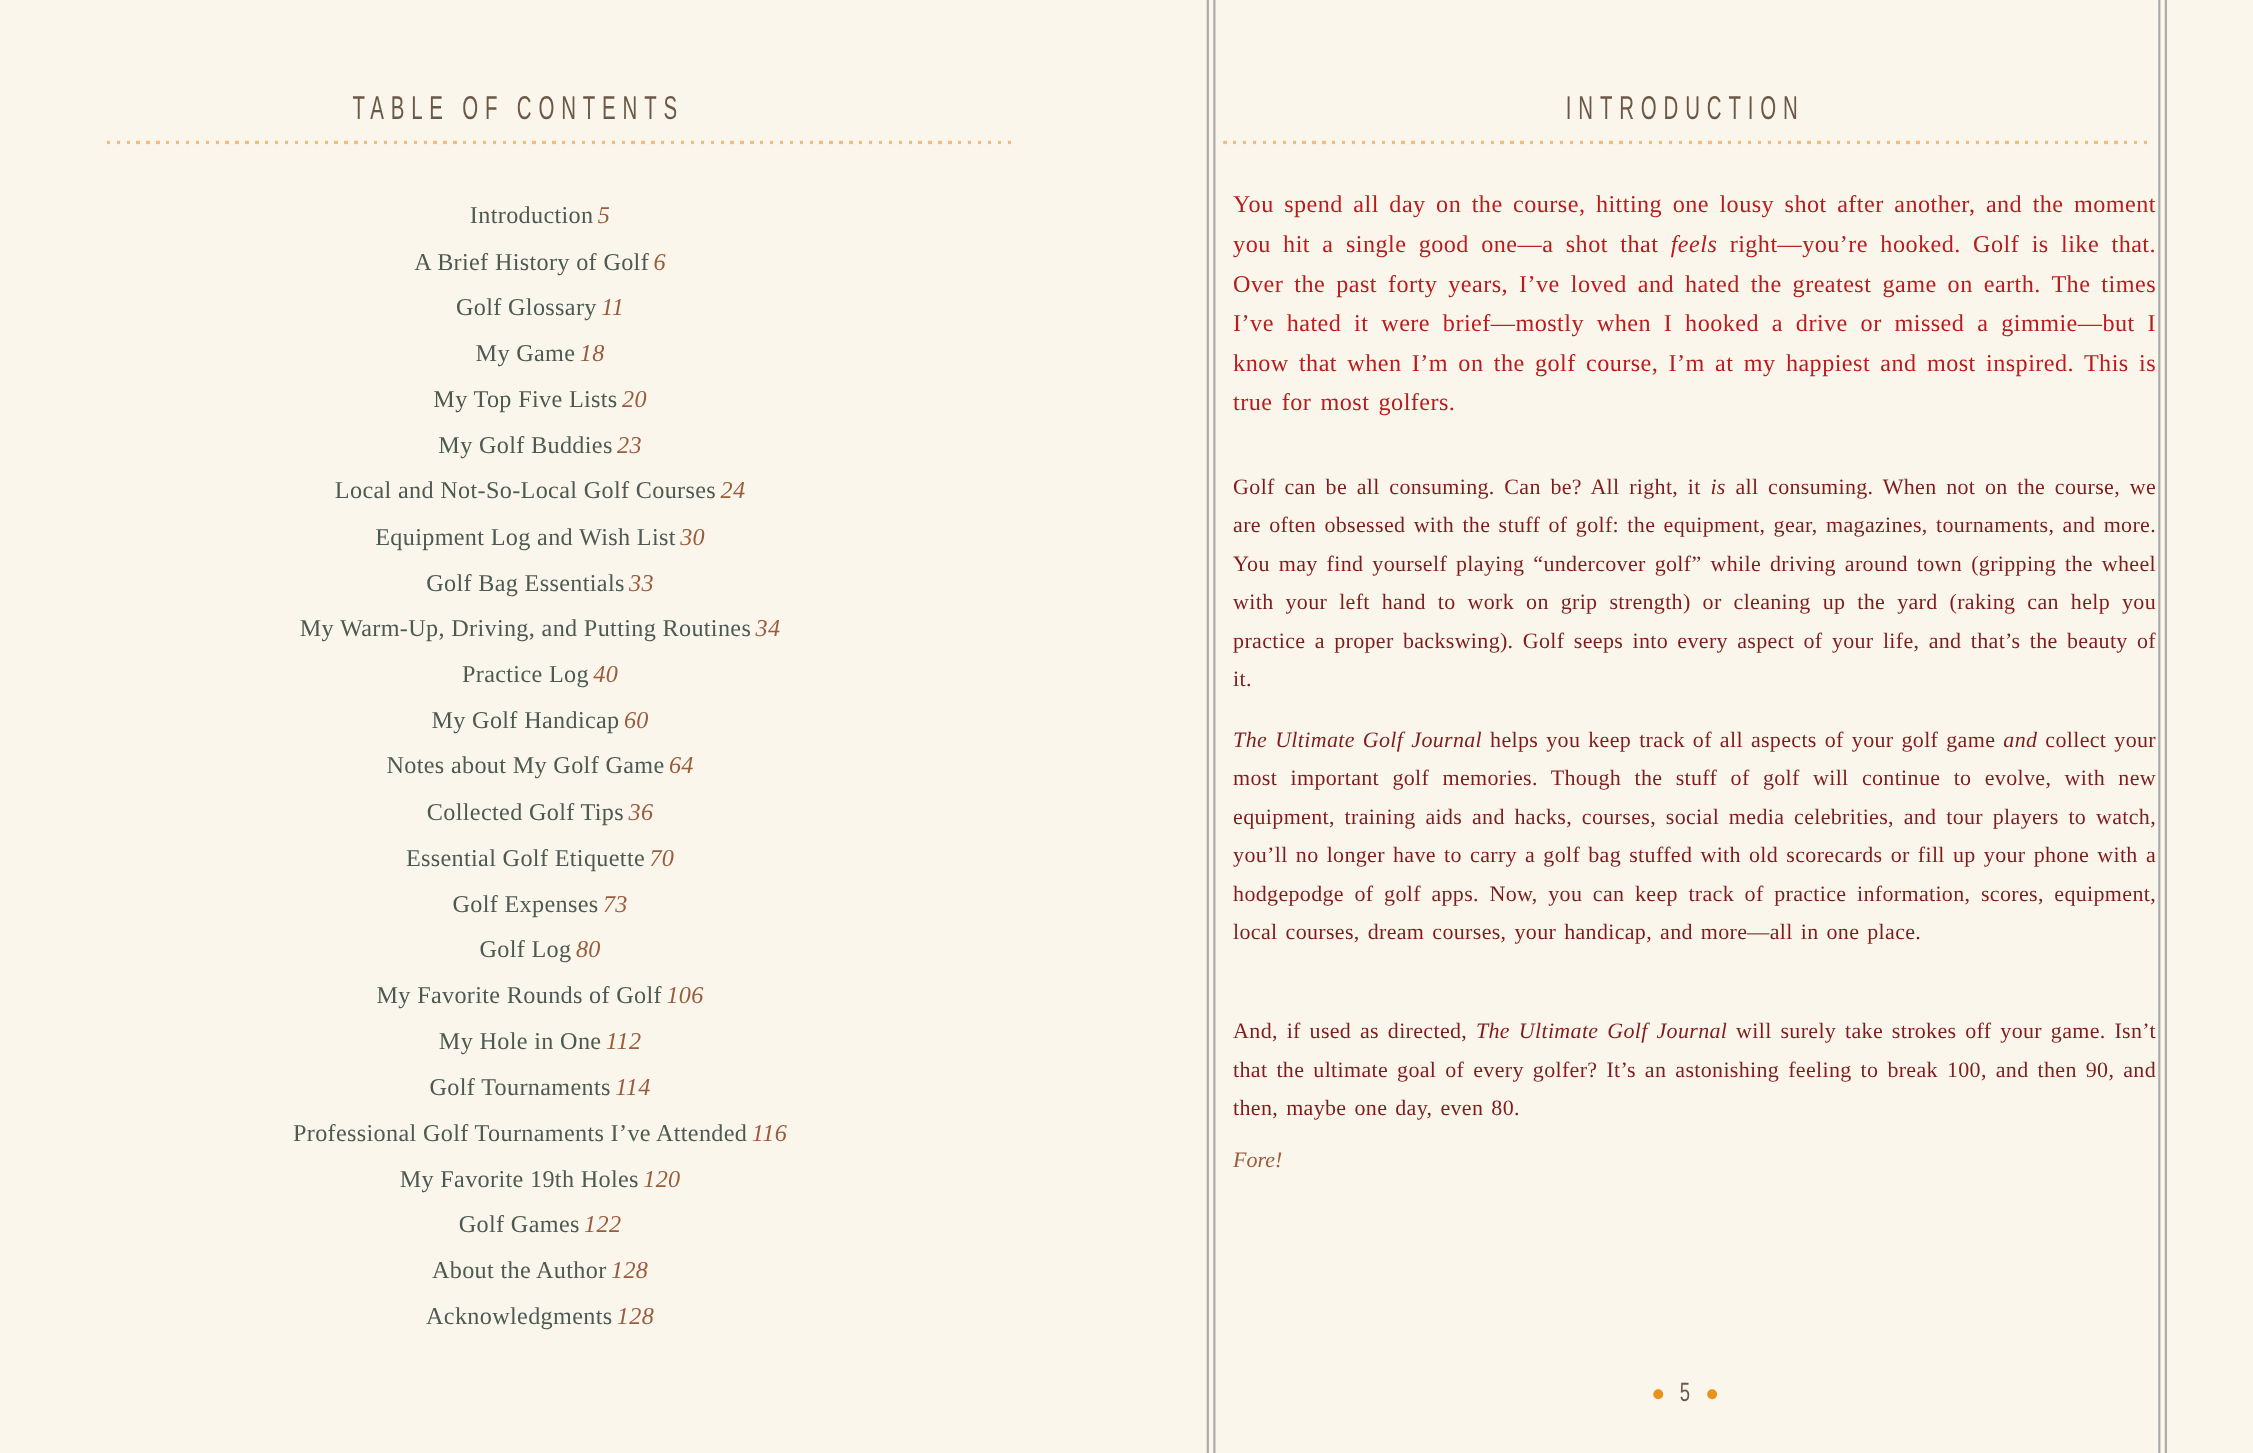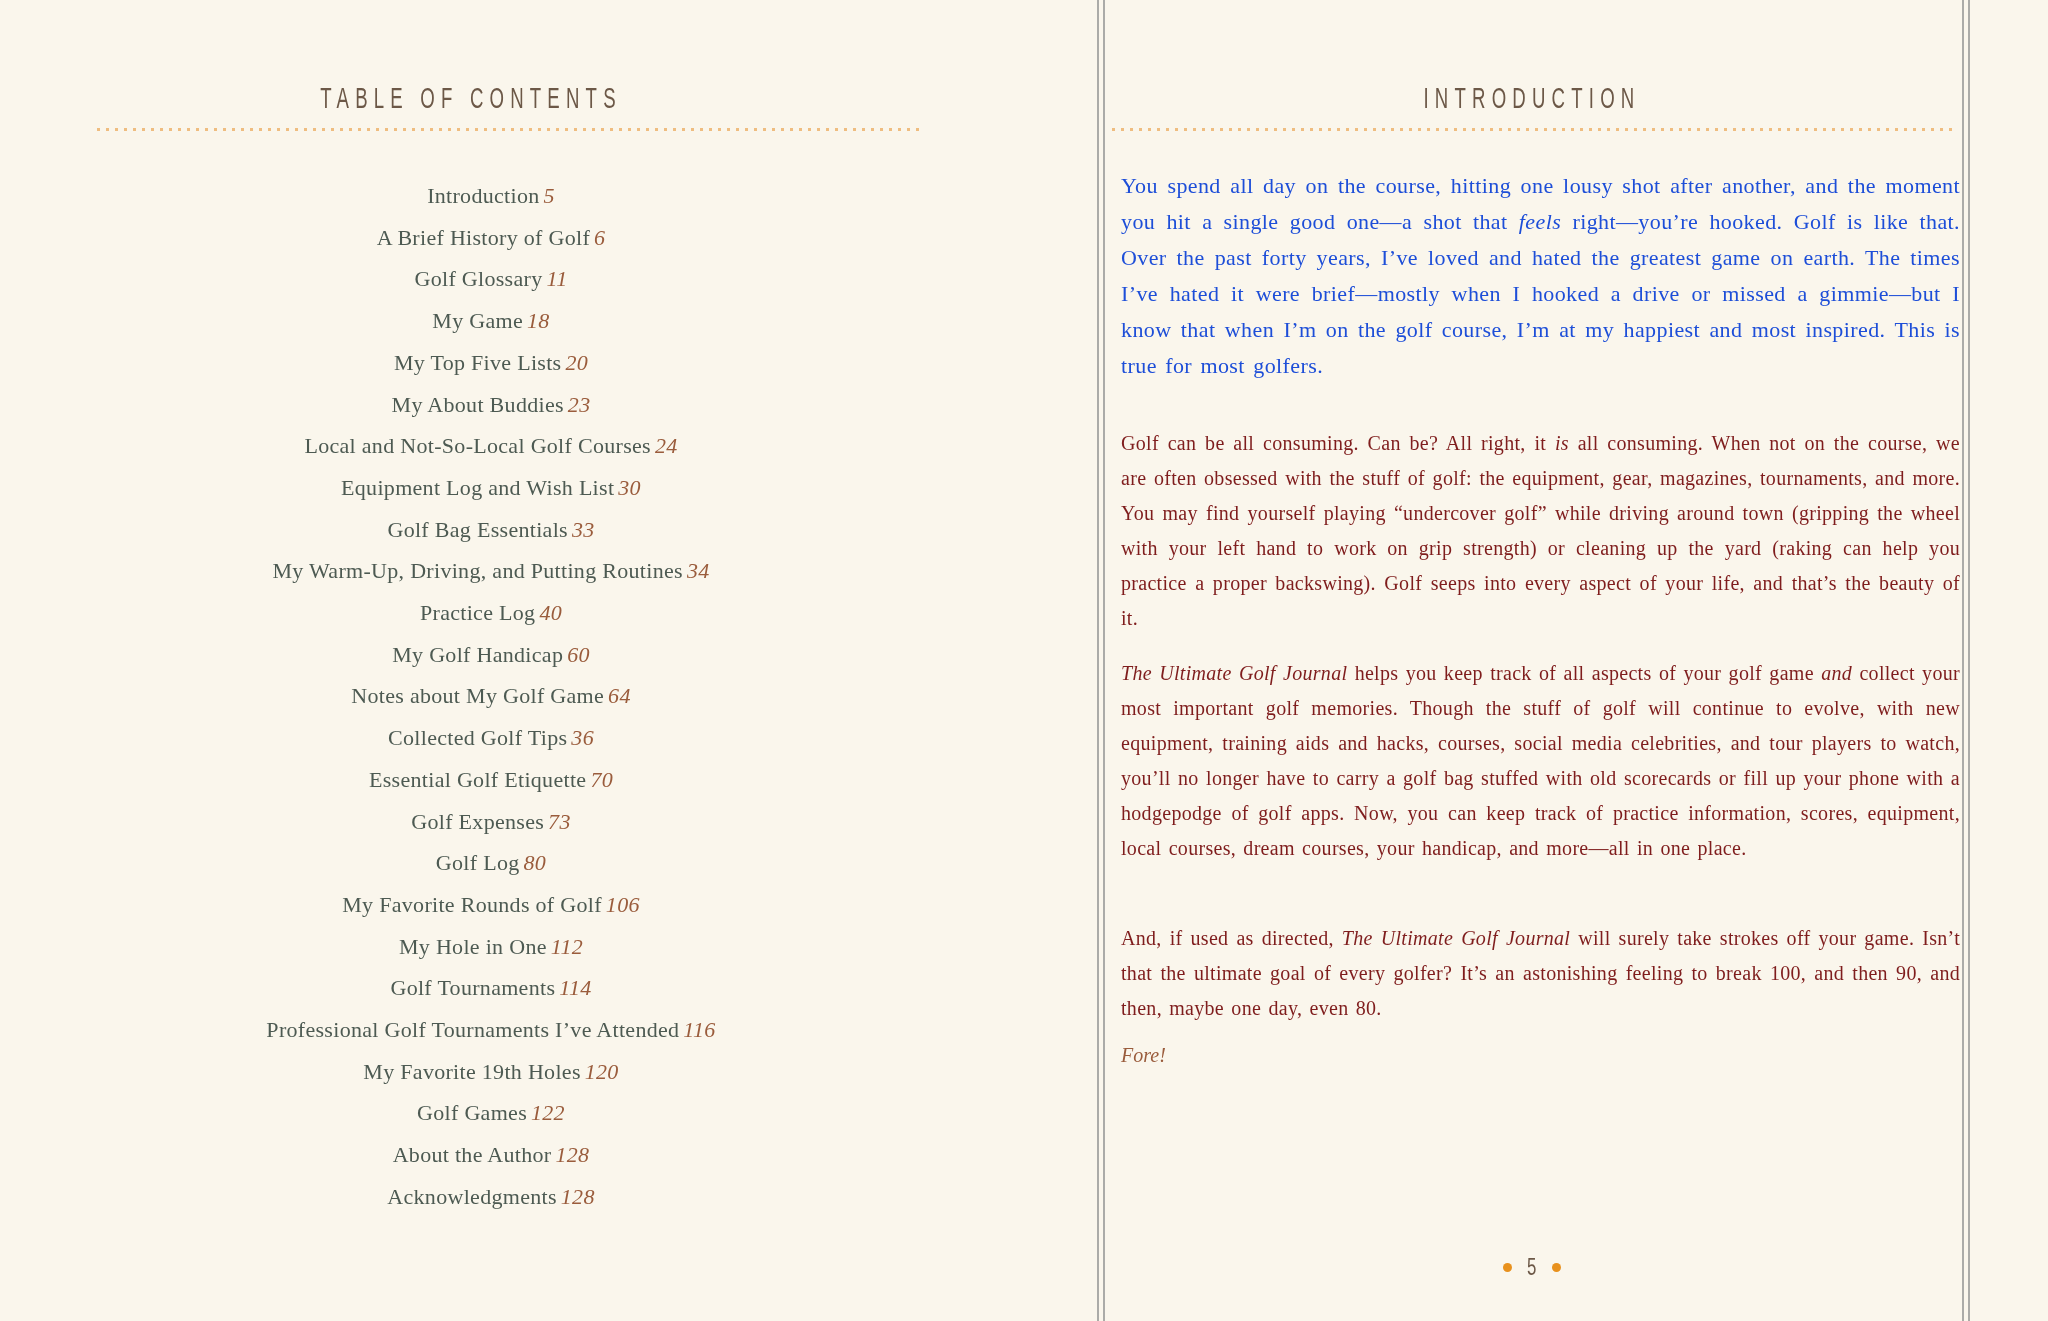--- a/index.html
+++ b/index.html
@@ -84,21 +84,21 @@
   }
   .intro-text p {
     position: absolute;
     left: 0;
     right: 0;
     text-align: justify;
   }
   p.lead {
     font-size: 22px;
     line-height: 36px;
-    color: #1d4ed8;
+    color: #b91c1c;
     word-spacing: 2.5px;
     letter-spacing: 0.4px;
   }
   p.body {
     font-size: 20px;
     line-height: 35px;
     color: #7f1d1d;
     word-spacing: 2px;
     letter-spacing: 0.3px;
   }
@@ -149,21 +149,21 @@
   <h1 class="display-heading" id="toc-heading">
     <span class="condense">TABLE OF CONTENTS</span>
   </h1>
   <div class="dotted-rule" id="toc-divider"></div>
   <ul class="toc-list">
       <li><span class="toc-title">Introduction</span><span class="toc-num">5</span></li>
       <li><span class="toc-title">A Brief History of Golf</span><span class="toc-num">6</span></li>
       <li><span class="toc-title">Golf Glossary</span><span class="toc-num">11</span></li>
       <li><span class="toc-title">My Game</span><span class="toc-num">18</span></li>
       <li><span class="toc-title">My Top Five Lists</span><span class="toc-num">20</span></li>
-      <li><span class="toc-title">My About Buddies</span><span class="toc-num">23</span></li>
+      <li><span class="toc-title">My Golf Buddies</span><span class="toc-num">23</span></li>
       <li><span class="toc-title">Local and Not-So-Local Golf Courses</span><span class="toc-num">24</span></li>
       <li><span class="toc-title">Equipment Log and Wish List</span><span class="toc-num">30</span></li>
       <li><span class="toc-title">Golf Bag Essentials</span><span class="toc-num">33</span></li>
       <li><span class="toc-title">My Warm-Up, Driving, and Putting Routines</span><span class="toc-num">34</span></li>
       <li><span class="toc-title">Practice Log</span><span class="toc-num">40</span></li>
       <li><span class="toc-title">My Golf Handicap</span><span class="toc-num">60</span></li>
       <li><span class="toc-title">Notes about My Golf Game</span><span class="toc-num">64</span></li>
       <li><span class="toc-title">Collected Golf Tips</span><span class="toc-num">36</span></li>
       <li><span class="toc-title">Essential Golf Etiquette</span><span class="toc-num">70</span></li>
       <li><span class="toc-title">Golf Expenses</span><span class="toc-num">73</span></li>

